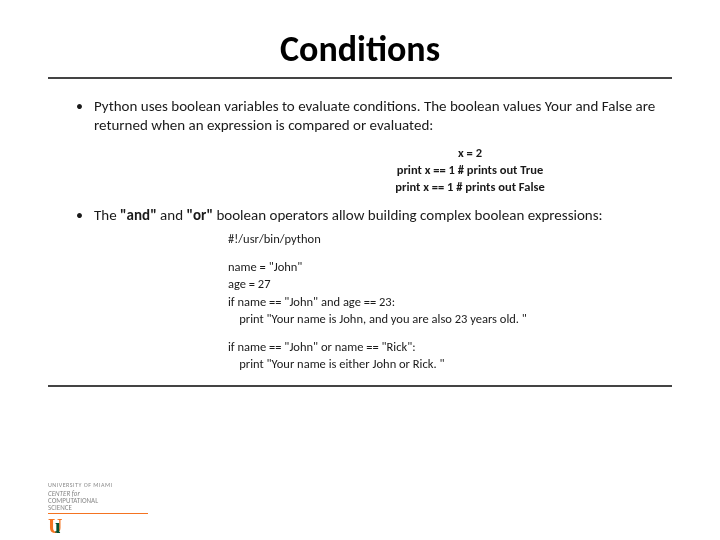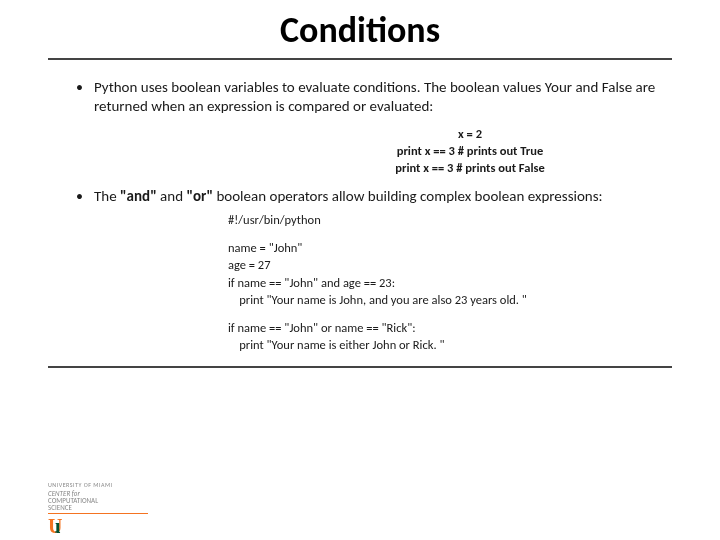--- a/index.html
+++ b/index.html
@@ -10,21 +10,21 @@
     background: #fff;
     font-family: Calibri, "Segoe UI", Arial, sans-serif;
     color: #1a1a1a;
     overflow: hidden;
   }
   .slide {
     width: 720px;
     height: 540px;
     position: relative;
     box-sizing: border-box;
-    padding: 8px 48px 0 48px;
+    padding: 27px 48px 0 48px;
   }
   .title {
     text-align: center;
     font-size: 36px;
     font-weight: 700;
     color: #000;
     margin: 0;
     padding-bottom: 2px;
   }
   .rule {
@@ -117,22 +117,22 @@
   <h1 class="title">Conditions</h1>
   <hr class="rule">
 
   <div class="bullet-block">
     <div class="bullet-row">
       <div class="bullet-mark">•</div>
       <div class="bullet-text">Python uses boolean variables to evaluate conditions. The boolean values Your and False are returned when an expression is compared or evaluated:</div>
     </div>
     <div class="code-block">
       <div class="code-line">x = 2</div>
-      <div class="code-line">print x == 3 # prints out True</div>
-      <div class="code-line">print x == 3 # prints out False</div>
+      <div class="code-line">print x == 1 # prints out True</div>
+      <div class="code-line">print x == 1 # prints out False</div>
     </div>
   </div>
 
   <div class="bullet-block">
     <div class="bullet-row">
       <div class="bullet-mark">•</div>
       <div class="bullet-text">The <b>"and"</b> and <b>"or"</b> boolean operators allow building complex boolean expressions:</div>
     </div>
     <div class="code-block2">
       <div class="code-line">#!/usr/bin/python</div>

